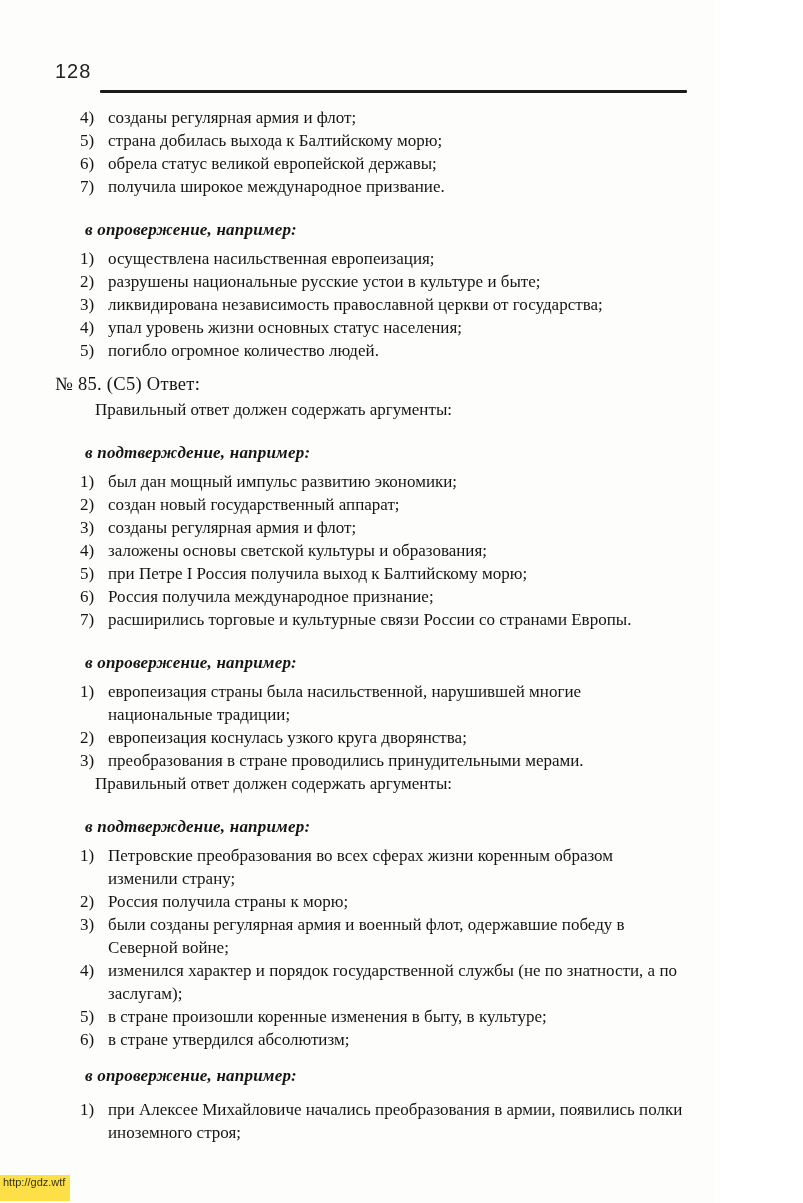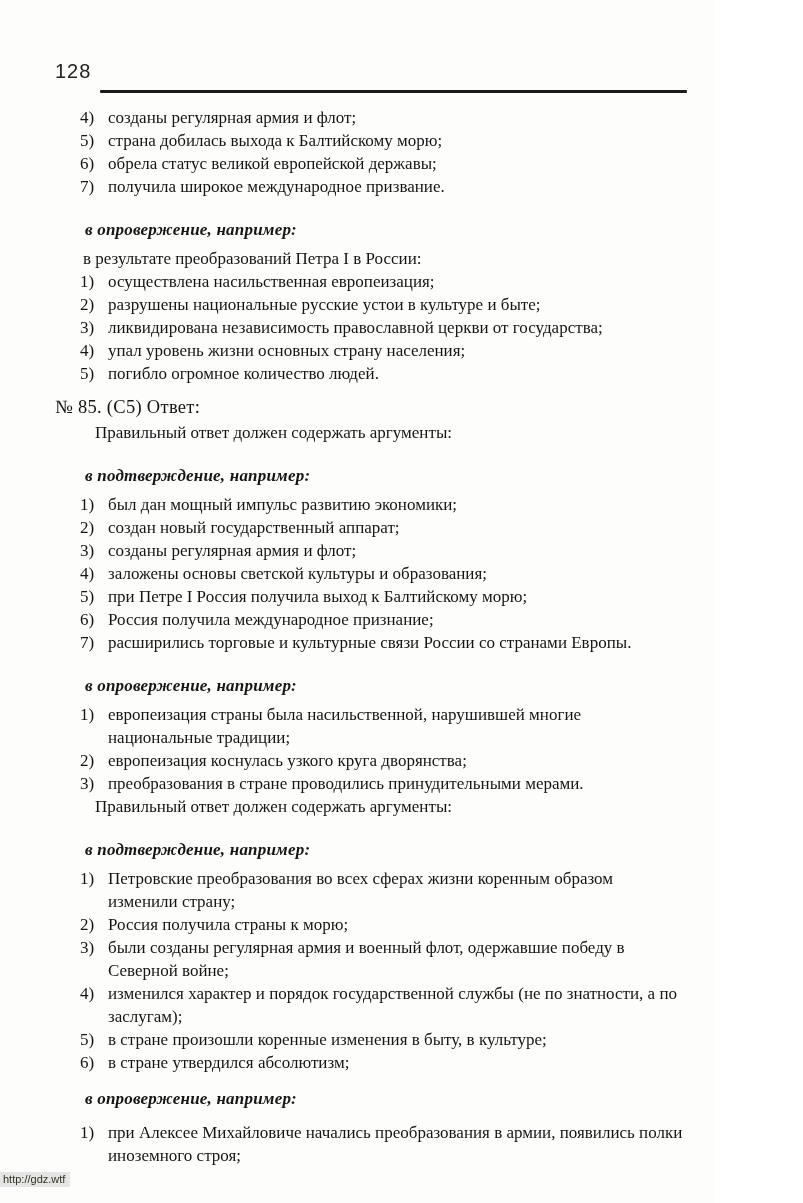--- a/index.html
+++ b/index.html
@@ -32,24 +32,24 @@
     margin:20px 0 6px 30px; letter-spacing:0.2px;
   }
   .h-ex.gap-lg { margin-top:13px; margin-bottom:11px; }
   .q-title {
     font-weight:normal; font-size:18.5px; line-height:24px;
     margin:10px 0 2px 0; letter-spacing:0.3px;
   }
   .lead { margin-left:40px; }
   .intro-line { margin-left:28px; }
   .watermark {
-    position:absolute; left:0; bottom:16px;
-    background:#e5e5e5; color:#33331f;
+    position:absolute; left:0; bottom:2px;
+    background:#fde047; color:#33331f;
     font-family:"Liberation Sans", sans-serif; font-size:11px;
-    padding:1px 5px 2px 3px;
+    padding:1px 5px 13px 3px;
   }
 </style>
 </head>
 <body>
 
 <div class="page">
 
   <div class="page-header">
     <span class="page-num">128</span>
   </div>
@@ -70,37 +70,36 @@
           <span class="num">6)</span>
           <span class="txt">обрела статус великой европейской державы;</span>
         </div>
       <div class="li">
           <span class="num">7)</span>
           <span class="txt">получила широкое международное призвание.</span>
         </div>
     </div>
 
     <div class="h-ex">в опровержение, например:</div>
-    <div class="intro-line">в результате преобразований Петра I в России:</div>
     <div>
       <div class="li">
           <span class="num">1)</span>
           <span class="txt">осуществлена насильственная европеизация;</span>
         </div>
       <div class="li">
           <span class="num">2)</span>
           <span class="txt">разрушены национальные русские устои в культуре и быте;</span>
         </div>
       <div class="li">
           <span class="num">3)</span>
           <span class="txt">ликвидирована независимость православной церкви от государства;</span>
         </div>
       <div class="li">
           <span class="num">4)</span>
-          <span class="txt">упал уровень жизни основных страну населения;</span>
+          <span class="txt">упал уровень жизни основных статус населения;</span>
         </div>
       <div class="li">
           <span class="num">5)</span>
           <span class="txt">погибло огромное количество людей.</span>
         </div>
     </div>
 
     <div class="q-title">№ 85. (С5) Ответ:</div>
     <div class="lead">Правильный ответ должен содержать аргументы:</div>
     <div class="h-ex">в подтверждение, например:</div>

